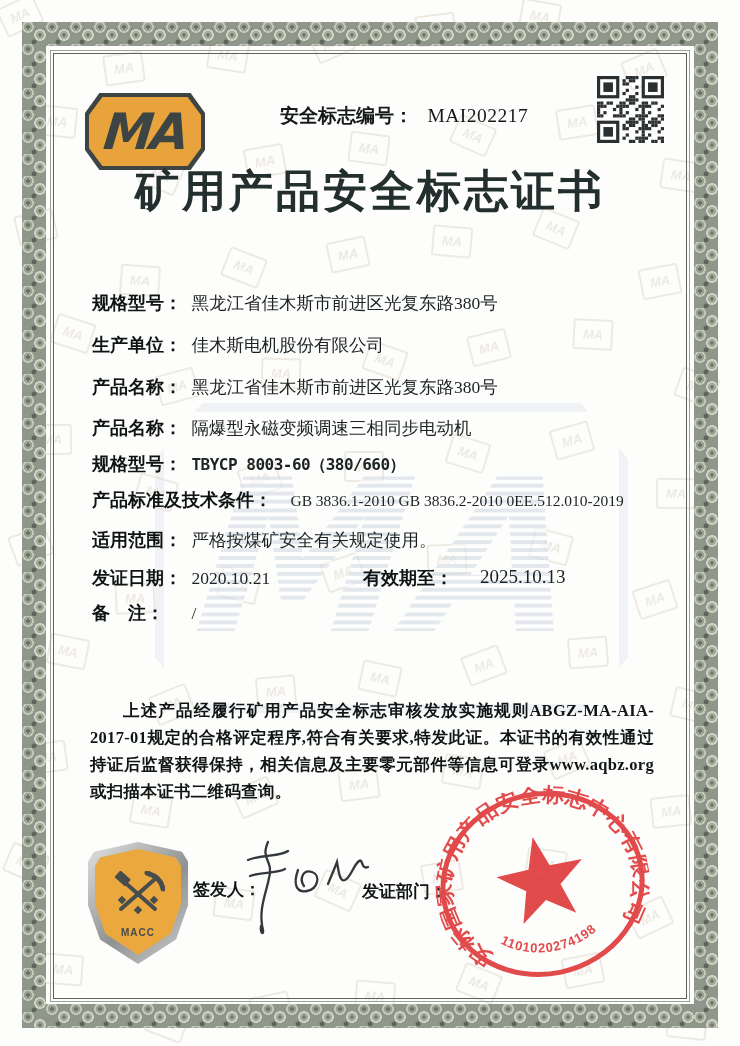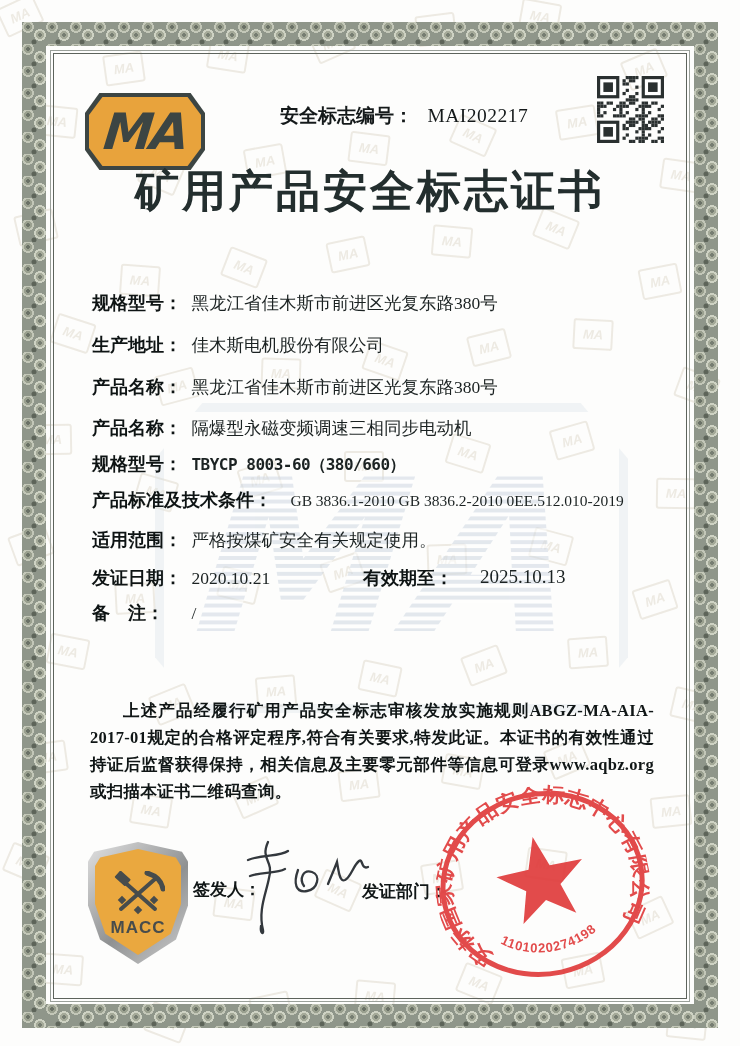--- a/index.html
+++ b/index.html
@@ -71,21 +71,21 @@
     text-align:justify;text-indent:2em;color:#101616;letter-spacing:.3px;}
 
   
   #macc-shield{position:absolute;left:88px;top:842px;width:100px;height:122px;z-index:2;
     background:linear-gradient(135deg,#e2e2e2,#8f9192 55%,#cfcfcf);
     clip-path:polygon(6% 8%,50% 0,94% 8%,100% 16%,100% 52%,88% 80%,50% 100%,12% 80%,0 52%,0 16%);
     display:flex;align-items:center;justify-content:center;}
   #macc-shield .inner{position:absolute;left:7px;top:7px;right:7px;bottom:9px;background:#eaa83f;
     clip-path:polygon(6% 8%,50% 0,94% 8%,100% 16%,100% 52%,88% 80%,50% 100%,12% 80%,0 52%,0 16%);}
   #macc-shield .macc-txt{position:absolute;bottom:26px;width:100%;text-align:center;
-    font-size:17px;font-weight:bold;color:#474c4c;letter-spacing:1px;}
+    font-size:10px;font-weight:bold;color:#474c4c;letter-spacing:1px;}
   #macc-shield svg{position:relative;margin-bottom:18px;}
 
   #issuer-label{position:absolute;left:193px;top:878px;font-size:17px;font-weight:bold;z-index:2;color:#101616;}
   #signature{position:absolute;left:238px;top:834px;z-index:2;}
   #dept-label{position:absolute;left:362px;top:880px;font-size:17px;font-weight:bold;z-index:2;color:#101616;}
 
   #stamp{position:absolute;left:436px;top:786px;width:214px;height:200px;z-index:3;
     transform:rotate(-12deg);opacity:.92;}
 </style>
 </head>
@@ -316,21 +316,21 @@
         <rect x="6.380952380952381" y="51.04761904761905" width="9.571428571428573" height="9.571428571428573" fill="#2a3030"></rect>
       </svg></div>
 
   <div id="title">矿用产品安全标志证书</div>
 
   <div class="row" style="top:291px">
     <span class="lbl">规格型号：</span>
     <span class="val">黑龙江省佳木斯市前进区光复东路380号</span>
   </div>
   <div class="row" style="top:333px">
-    <span class="lbl">生产地址：</span>
+    <span class="lbl">生产单位：</span>
     <span class="val">佳木斯电机股份有限公司</span>
   </div>
   <div class="row" style="top:375px">
     <span class="lbl">产品名称：</span>
     <span class="val">黑龙江省佳木斯市前进区光复东路380号</span>
   </div>
   <div class="row" style="top:416px">
     <span class="lbl">产品名称：</span>
     <span class="val">隔爆型永磁变频调速三相同步电动机</span>
   </div>

